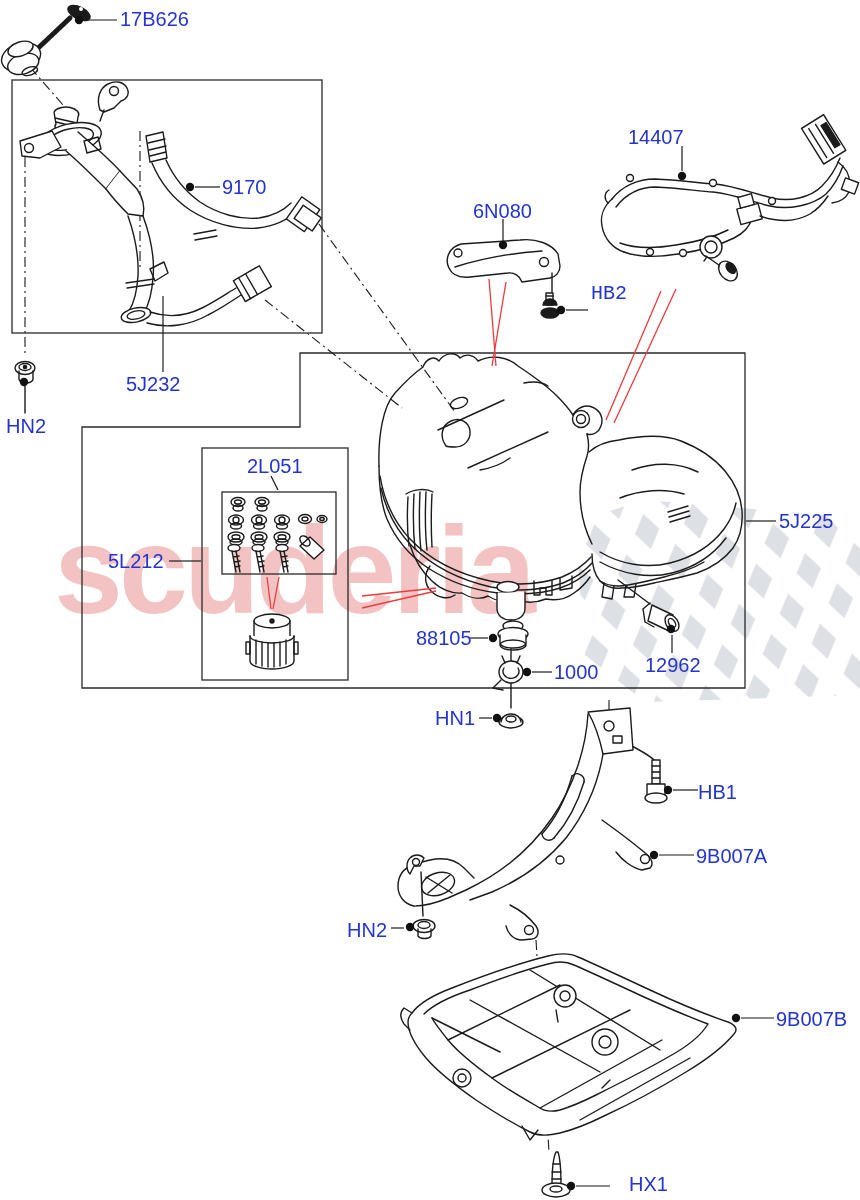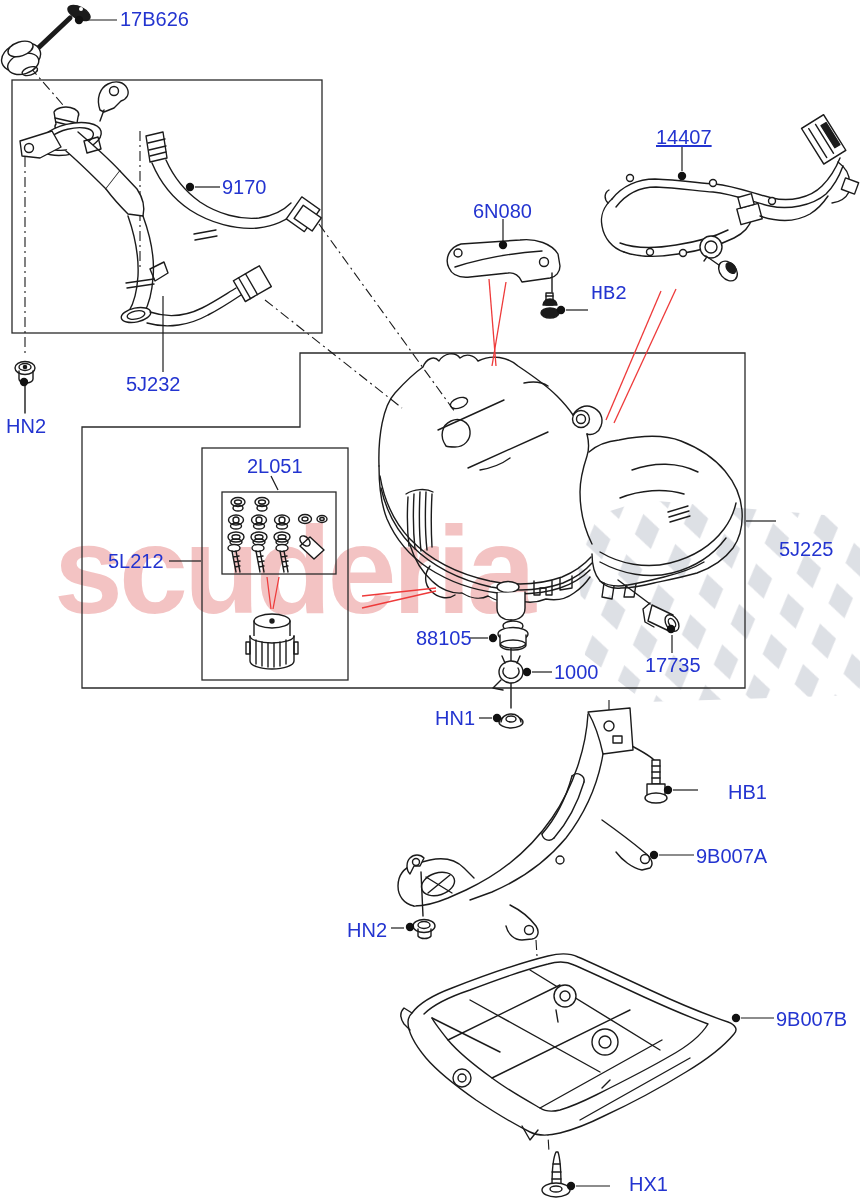--- a/index.html
+++ b/index.html
@@ -385,30 +385,30 @@
       <circle cx="410" cy="927" r="4.2"></circle>
       <circle cx="736" cy="1018" r="4.2"></circle>
       <circle cx="571" cy="1186" r="4.2"></circle>
     </g>
   </svg>
 
   <div id="labels">
       <div class="part-label" style="left: 120px; top: 9px;">17B626</div>
       <div class="part-label" style="left: 222px; top: 177px;">9170</div>
       <div class="part-label" style="left: 473px; top: 201px;">6N080</div>
-      <div class="part-label" style="left: 656px; top: 127px; text-decoration: underline;">14407</div>
+      <div class="part-label" style="left: 628px; top: 127px;">14407</div>
       <div class="part-label" style="left: 591px; top: 284px; font-family: Liberation Mono, monospace;">HB2</div>
       <div class="part-label" style="left: 126px; top: 374px;">5J232</div>
       <div class="part-label" style="left: 6px; top: 416px;">HN2</div>
       <div class="part-label" style="left: 247px; top: 456px;">2L051</div>
       <div class="part-label" style="left: 108px; top: 551px;">5L212</div>
-      <div class="part-label" style="left: 779px; top: 511px; margin-top: 28px;">5J225</div>
+      <div class="part-label" style="left: 779px; top: 511px;">5J225</div>
       <div class="part-label" style="left: 416px; top: 628px;">88105</div>
       <div class="part-label" style="left: 554px; top: 662px;">1000</div>
-      <div class="part-label" style="left: 645px; top: 655px;">17735</div>
+      <div class="part-label" style="left: 645px; top: 655px;">12962</div>
       <div class="part-label" style="left: 435px; top: 708px;">HN1</div>
-      <div class="part-label" style="left: 728px; top: 782px;">HB1</div>
+      <div class="part-label" style="left: 698px; top: 782px;">HB1</div>
       <div class="part-label" style="left: 696px; top: 846px;">9B007A</div>
       <div class="part-label" style="left: 347px; top: 920px;">HN2</div>
       <div class="part-label" style="left: 776px; top: 1009px;">9B007B</div>
       <div class="part-label" style="left: 629px; top: 1174px;">HX1</div>
     </div>
 </div>
 
 </body></html>

